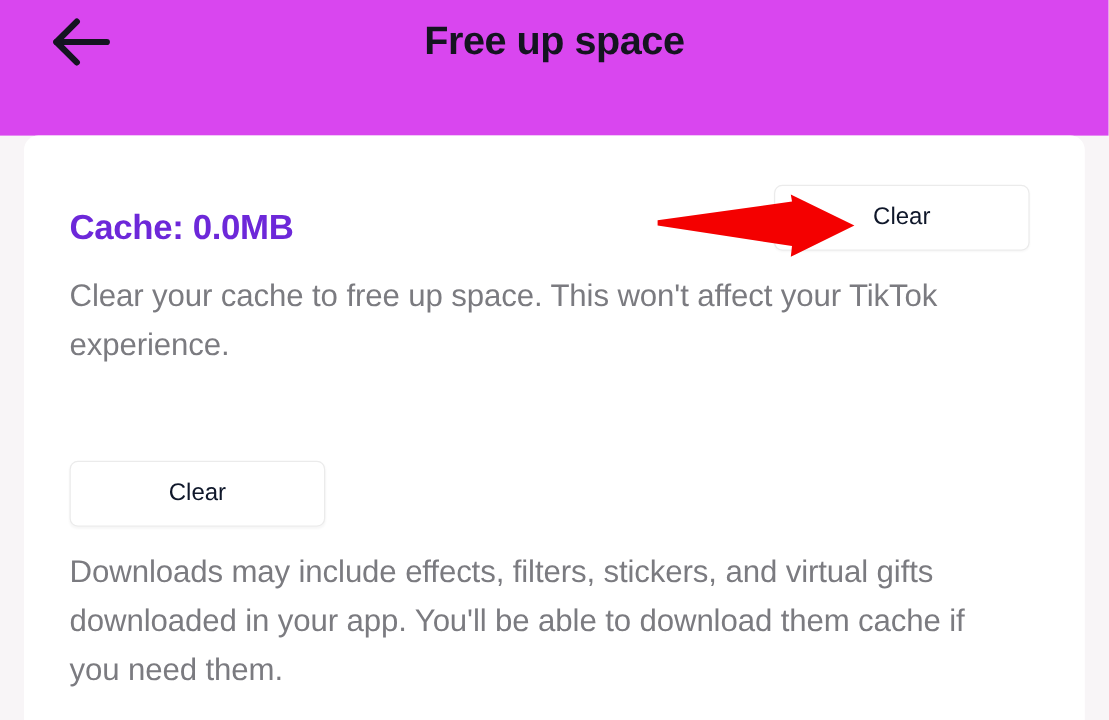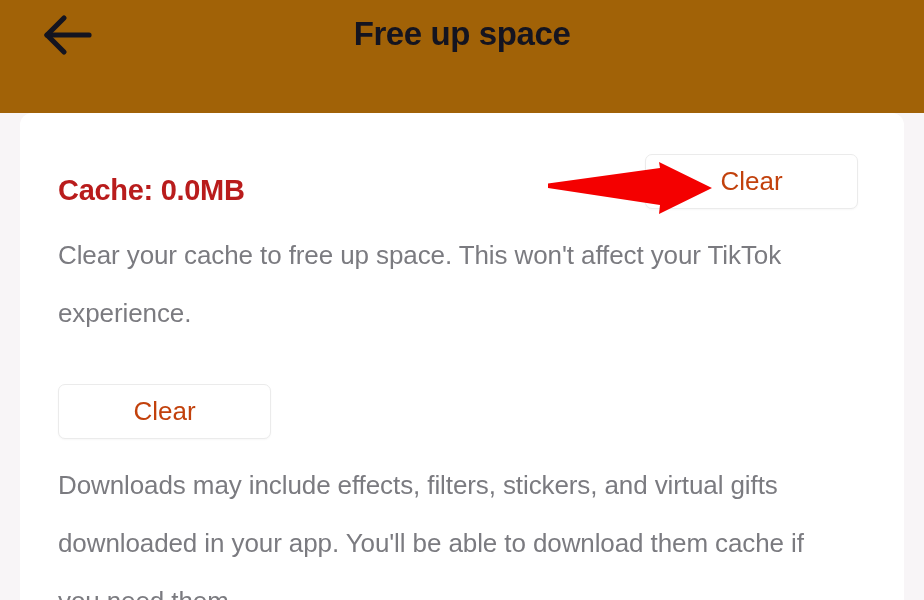--- a/index.html
+++ b/index.html
@@ -22,21 +22,21 @@
     overflow: hidden;
   }
 
   
   .header {
     position: absolute;
     left: 0;
     top: 0;
     width: 924px;
     height: 113px;
-    background: #a16207;
+    background: #d946ef;
   }
   .back-btn {
     position: absolute;
     left: 30px;
     top: 6px;
     width: 74px;
     height: 58px;
     display: flex;
     align-items: center;
     justify-content: center;
@@ -84,47 +84,47 @@
     position: relative;
     height: 66px;
     padding: 0 46px 0 38px;
     display: flex;
     align-items: center;
     justify-content: space-between;
   }
   .row-label {
     font-size: 29px;
     font-weight: bold;
-    color: #b91c1c;
+    color: #6d28d9;
     letter-spacing: -0.3px;
     white-space: nowrap;
     line-height: 36px;
     margin-top: 17px;
   }
   .clear-btn {
     width: 213px;
     height: 55px;
     background: #ffffff;
     border: 1.5px solid #ebebeb;
     border-radius: 7px;
     display: flex;
     align-items: center;
     justify-content: center;
-    font-size: 26px;
-    color: #c2410c;
+    font-size: 20px;
+    color: #0f172a;
     font-family: "Liberation Sans", sans-serif;
     cursor: pointer;
     box-sizing: border-box;
     box-shadow: 0 1px 2px rgba(0,0,0,0.035);
     padding: 0;
   }
   .desc {
     padding: 12px 52px 0 38px;
     font-size: 26px;
-    line-height: 58px;
+    line-height: 41px;
     color: #7b7b80;
     letter-spacing: -0.1px;
   }
 
   
   .arrow-overlay {
     position: absolute;
     left: 0;
     top: 0;
     width: 924px;

